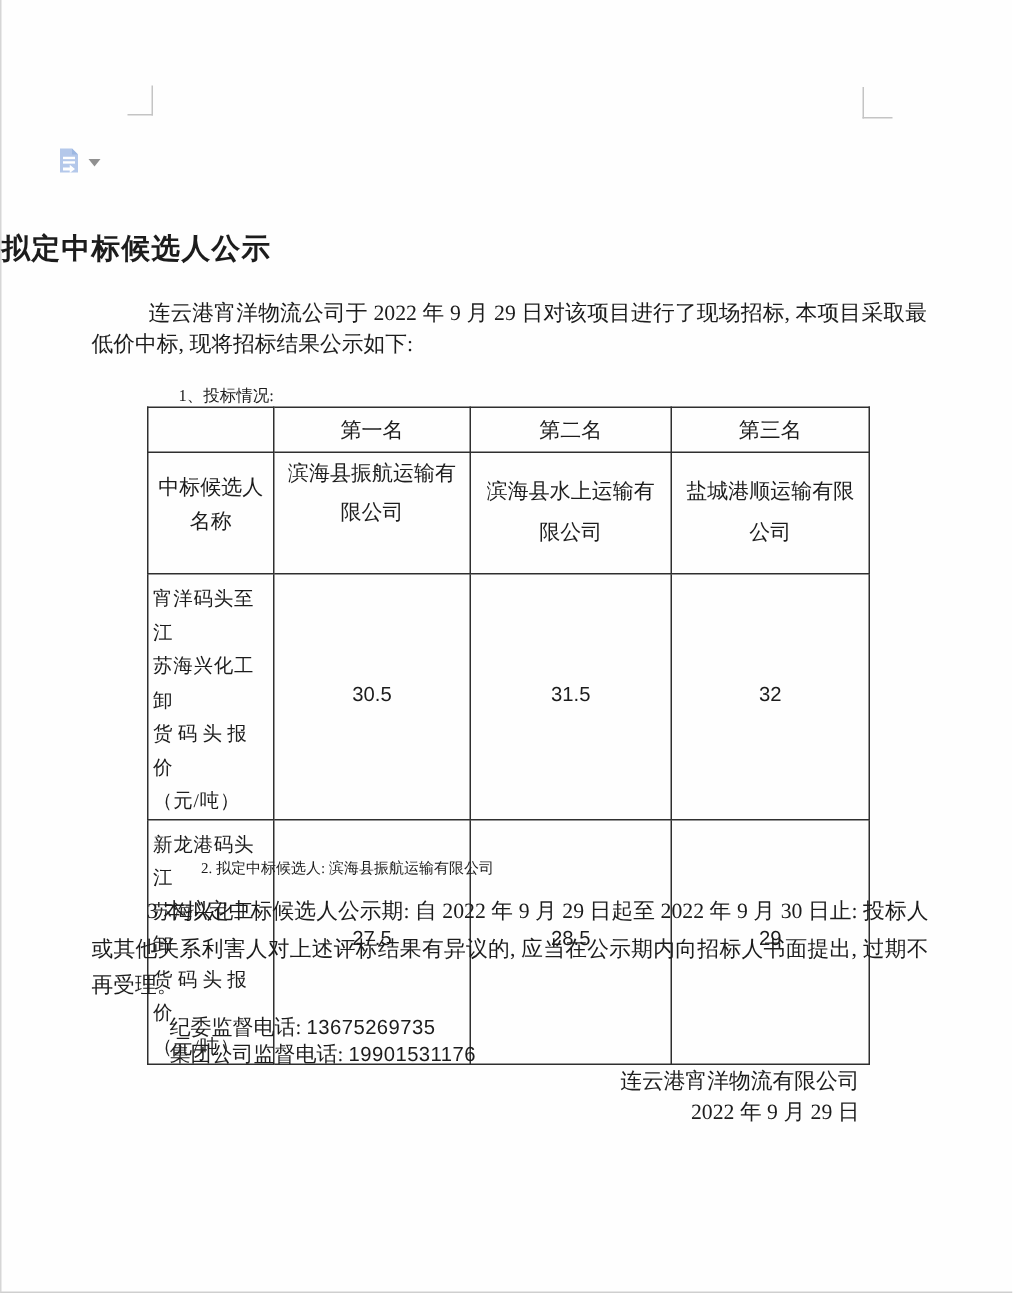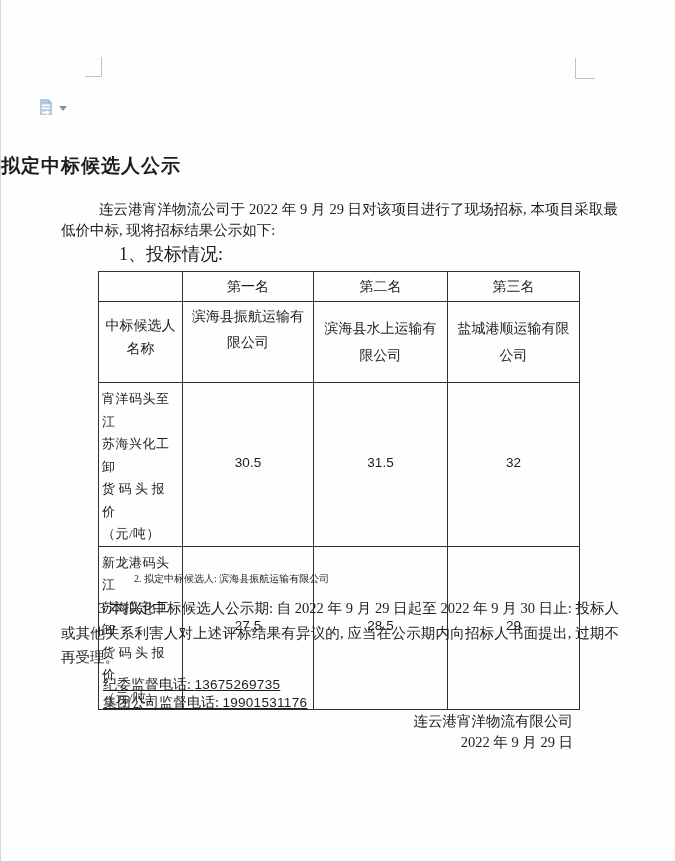--- a/index.html
+++ b/index.html
@@ -20,26 +20,26 @@
   .arrow-down { width:0; height:0; border-left:4px solid transparent; border-right:4px solid transparent;
                 border-top:5px solid #909090; margin-top:3px; }
 
   .title { position:absolute; left:0; top:100px; width:675px; text-align:center;
            font-size:20px; font-weight:bold; letter-spacing:0.5px; }
   .subtitle { position:absolute; left:0; top:153px; width:675px; 
               font-size:19px; font-weight:bold; letter-spacing:1px; }
 
   .intro { position:absolute; left:60px; top:199px; width:557px; font-size:14.5px;
            line-height:20.5px; text-align:justify; text-indent:38px; }
-  .sec1 { position:absolute; left:118px; top:242px; font-size:18px; }
+  .sec1 { position:absolute; left:118px; top:256px; font-size:11px; }
   .sec2 { position:absolute; left:97px; top:572px; font-size:10px;padding-left:36px; }
   .sec3 { position:absolute; left:60px; top:596px; width:558px; font-size:14.5px;
           line-height:24.5px; text-align:justify; text-indent:37px; }
 
-  .phone { position:absolute; left:102px; font-size:14px;text-decoration:underline; }
+  .phone { position:absolute; left:112px; font-size:14px; }
   .phone .num { font-family:"Liberation Sans", sans-serif; font-size:13.5px; letter-spacing:0.3px; }
   .p1 { top:676px; } .p2 { top:694px; }
 
   .sign { position:absolute; left:60px; top:711px; width:512px; text-align:right;
           font-size:14.5px; line-height:20.5px; }
 
   
   table.bid { position:absolute; left:97px; top:271px; width:481px;
               border-collapse:collapse; table-layout:fixed; }
   .bid td { border:1px solid #2f2f2f; font-size:14px; overflow:hidden; }

